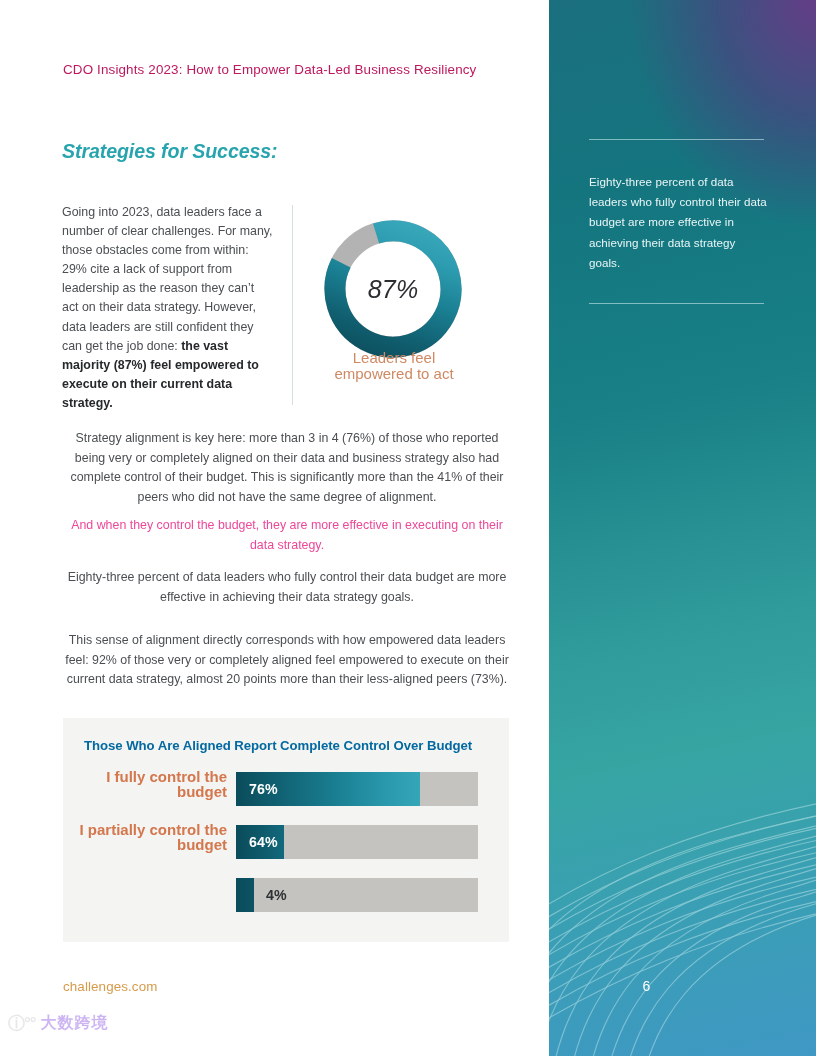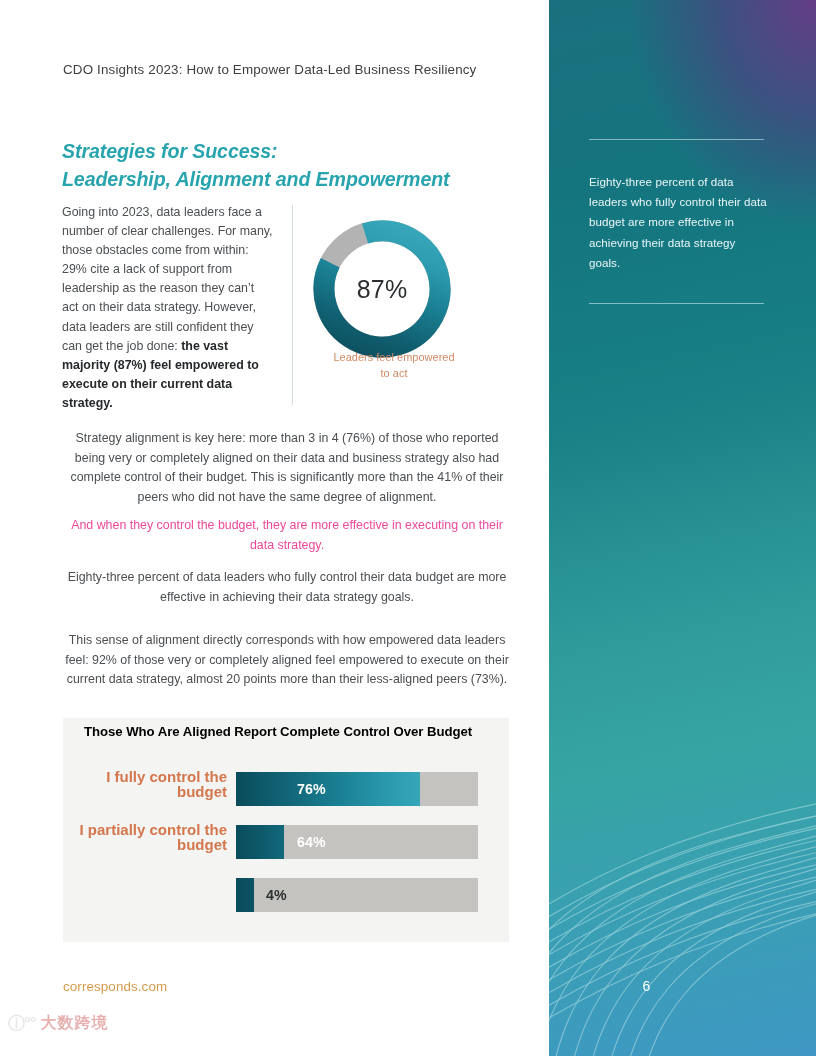--- a/index.html
+++ b/index.html
@@ -65,21 +65,21 @@
     font-size: 14px;
     color: #ffffff;
     letter-spacing: 0.3px;
   }
 
   
   #doc-header {
     position: absolute;
     left: 63px; top: 62px;
     font-size: 13.4px;
-    color: #404040;
+    color: #be185d;
     letter-spacing: 0.15px;
     white-space: nowrap;
   }
 
   #page-title {
     position: absolute;
     left: 62px; top: 138px;
     font-size: 19.6px;
     line-height: 27.5px;
     color: #27a4ae;
@@ -102,38 +102,38 @@
   #intro-divider {
     position: absolute;
     left: 292px; top: 205px;
     width: 1px; height: 200px;
     background: #d6dfe0;
   }
 
   
   #donut-wrap {
     position: absolute;
-    left: 307px; top: 214px;
-    width: 150px; height: 150px;
+    left: 318px; top: 214px;
+    width: 150px; height: 150px; font-style: italic;
   }
   #donut-value {
     position: absolute;
     left: 0; top: 0;
     width: 150px; height: 150px;
     display: flex; align-items: center; justify-content: center;
     font-size: 25px;
     color: #2c2f31;
     letter-spacing: 0.2px;
   }
   #donut-caption {
     position: absolute;
     left: 330px; top: 350px;
     width: 128px;
     text-align: center;
-    font-size: 11px;
+    font-size: 15px;
     line-height: 15.6px;
     color: #cf8963;
   }
 
   
   .body-p {
     position: absolute;
     left: 62px;
     width: 450px;
     font-size: 12.4px;
@@ -148,24 +148,24 @@
 
   
   #chart-card {
     position: absolute;
     left: 63px; top: 718px;
     width: 446px; height: 224px;
     background: #f4f4f2;
   }
   #chart-title {
     position: absolute;
-    left: 21px; top: 6px;
+    left: 21px; top: 20px;
     font-size: 13.2px;
     font-weight: bold;
-    color: #000000;
+    color: #0369a1;
     letter-spacing: -0.05px;
   }
 
   .bar-row {
     position: absolute;
     left: 0;
     width: 446px;
     height: 34px;
   }
   #bar-row-0 { top: 54px; }
@@ -194,21 +194,21 @@
     height: 34px;
   }
   .bar-pct {
     position: absolute;
     top: 0; height: 34px;
     display: flex; align-items: center;
     font-size: 14.2px;
     font-weight: bold;
     letter-spacing: 0.1px;
   }
-  .bar-pct.inside { left: 13px; color: #ffffff; margin-left: 48px; }
+  .bar-pct.inside { left: 13px; color: #ffffff; }
   .bar-pct.outside { color: #2e3133; }
 
   
   #footer-link {
     position: absolute;
     left: 63px; top: 979px;
     font-size: 13.4px;
     color: #d79a49;
     letter-spacing: 0.1px;
   }
@@ -221,21 +221,21 @@
     opacity: 0.34;
   }
   #watermark-mark {
     font-size: 17px;
     color: #b9bdbd;
     letter-spacing: -1px;
     font-weight: bold;
   }
   #watermark-text {
     font-size: 16px;
-    color: #b91c1c;
+    color: #6d28d9;
     letter-spacing: 1px;
     font-weight: bold;
     font-family: Liberation Mono, monospace;
   }
 </style>
 </head>
 <body>
 
 <div id="page">
 
@@ -274,21 +274,20 @@
 
     <div id="panel-rule-bottom" class="panel-rule"></div>
 
     <div id="page-number">6</div>
   </div>
 
   <div id="doc-header">CDO Insights 2023: How to Empower Data-Led Business Resiliency</div>
 
   <h1 id="page-title">
     <span class="t-line">Strategies for Success:</span>
-    <span class="t-line">Leadership, Alignment and Empowerment</span>
   </h1>
 
   <p id="intro-text"><span>Going into 2023, data leaders face a number of clear challenges. For many, those obstacles come from within: 29% cite a lack of support from leadership as the reason they can’t act on their data strategy. However, data leaders are still confident they can get the job done: </span><b>the vast majority (87%) feel empowered to execute on their current data strategy.</b></p>
 
   <div id="intro-divider"></div>
 
   <div id="donut-wrap">
     <svg viewBox="0 0 150 150" width="150" height="150">
       <defs>
         <linearGradient id="donutGrad" x1="0%" y1="10%" x2="100%" y2="85%">
@@ -333,20 +332,20 @@
     </div>
 
     <div id="bar-row-2" class="bar-row">
       <div class="bar-track">
         <div class="bar-fill" style="width:7.5%;background:linear-gradient(90deg,#0a4c5b 0%,#0c5364 100%);"></div>
         <div class="bar-pct outside" style="left:30px;">4%</div>
       </div>
     </div>
   </div>
 
-  <a id="footer-link">corresponds.com</a>
+  <a id="footer-link">challenges.com</a>
 
   <div id="watermark">
     <span id="watermark-mark">ⓘ°°</span>
     <span id="watermark-text">大数跨境</span>
   </div>
 
 </div>
 
 </body></html>

